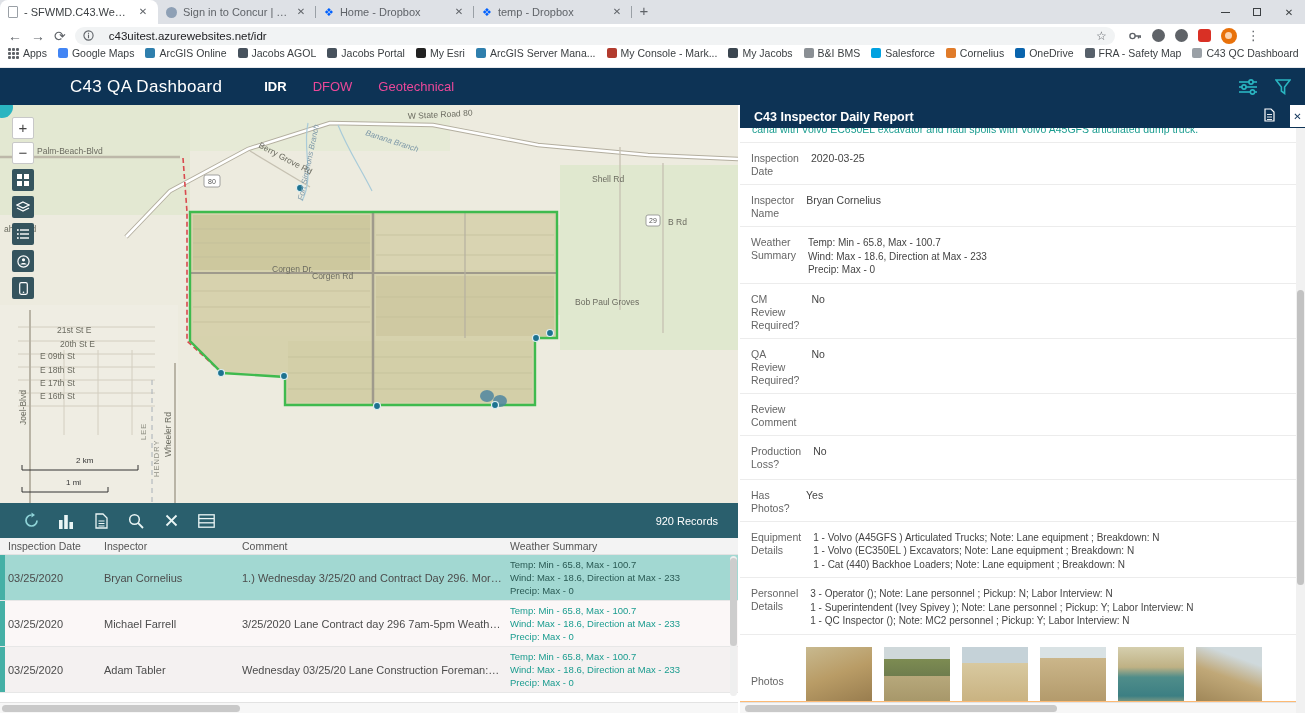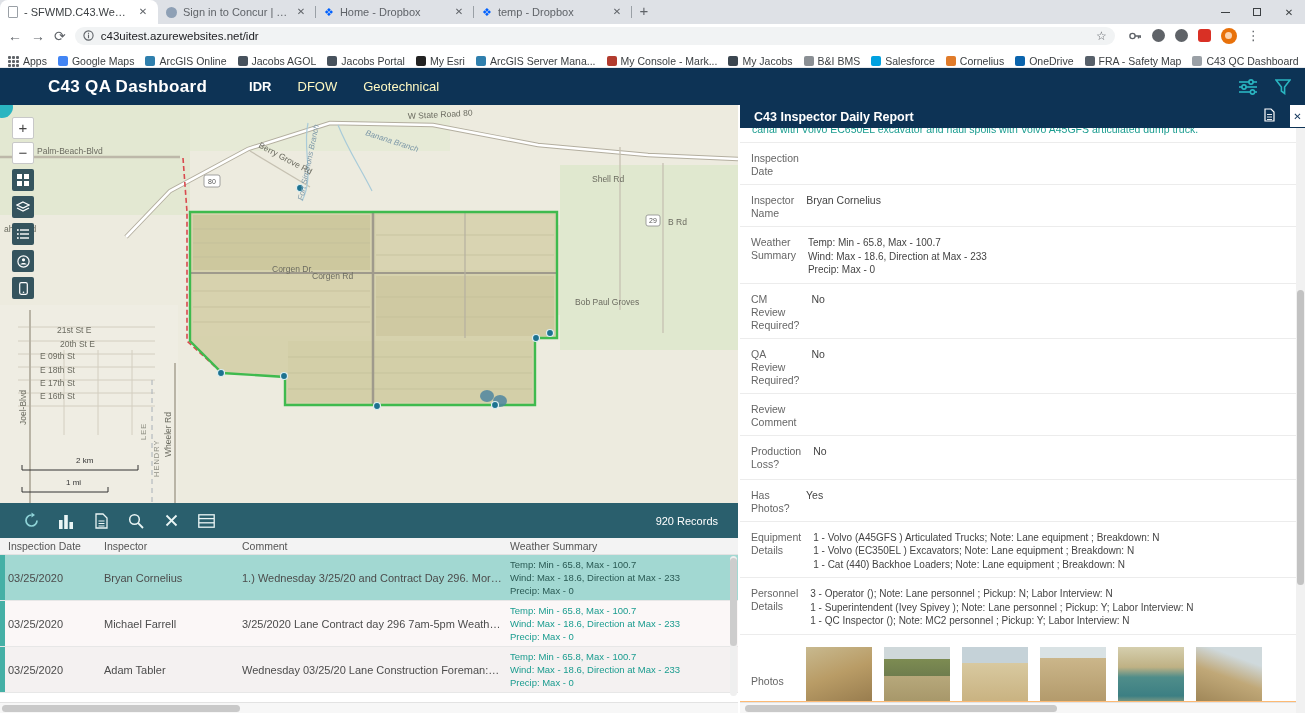--- a/index.html
+++ b/index.html
@@ -17,41 +17,41 @@
 .fav-dot{width:11px;height:11px;border-radius:50%;background:#8ea0b5;flex:0 0 auto}
 .fav-dbx{color:#0061ff;font-size:11px;flex:0 0 auto}
 .newtab{width:24px;height:24px;line-height:22px;text-align:center;color:#5f6368;font-size:15px}
 .wincontrols{margin-left:auto;display:flex;height:24px}
 .winbtn{width:32px;height:24px;display:flex;align-items:center;justify-content:center;color:#3c4043;font-size:10px}
 .winbtn .minl{width:9px;height:1px;background:#3c4043}
 .winbtn .maxs{width:8px;height:8px;border:1px solid #3c4043}
 
 .btoolbar{position:absolute;top:24px;left:0;width:1305px;height:23px;background:#fff;display:flex;align-items:center;padding:0 8px;gap:9px}
 .navic{color:#5f6368;font-size:14px;line-height:1}
-.omnibox{flex:1;max-width:1040px;height:18px;background:#f1f3f4;border-radius:9px;display:flex;align-items:center;padding:0 8px;gap:7px}
+.omnibox{flex:1;max-width:1040px;height:18px;background:#f1f3f4;border-radius:9px;display:flex;align-items:center;padding:0 8px;gap:15px}
 .omnibox .url{font-size:11.5px;color:#202124;flex:1;white-space:nowrap;overflow:hidden}
 .star{color:#5f6368;font-size:12px}
 .extrow{display:flex;align-items:center;gap:10px;margin-left:4px}
 .extc{width:13px;height:13px;border-radius:50%;background:#5f6368}
 .extsq{width:13px;height:13px;border-radius:3px;background:#d93025}
 .avatar{width:16px;height:16px;border-radius:50%;background:#e8710a;display:flex;align-items:center;justify-content:center}
 .avatar i{width:7px;height:7px;border-radius:50%;background:#fbd3b0;display:block}
 .kebab{color:#5f6368;font-size:13px}
 
-.bookmarks{position:absolute;top:47px;left:0;width:1305px;height:21px;background:#fff;border-bottom:1px solid #e8eaed;display:flex;align-items:flex-end;padding:0 8px;gap:11px;font-size:10.5px;color:#3c4043;white-space:nowrap;overflow:hidden}
+.bookmarks{position:absolute;top:47px;left:0;width:1305px;height:21px;background:#fff;border-bottom:1px solid #e8eaed;display:flex;align-items:flex-start;padding:0 8px;gap:11px;font-size:10.5px;color:#3c4043;white-space:nowrap;overflow:hidden}
 .bm{display:flex;align-items:center;gap:4px}
 .bmfav{width:10px;height:10px;border-radius:2px;flex:0 0 auto}
 .appsgrid{width:11px;height:11px;display:grid;grid-template-columns:1fr 1fr 1fr;gap:1px}
 .appsgrid i{background:#5f6368;border-radius:1px}
 
 
 .appheader{position:absolute;top:68px;left:0;width:1305px;height:37px;background:var(--navy);display:flex;align-items:center;color:#fff}
-.apptitle{font-size:17px;font-weight:700;letter-spacing:.3px;margin-left:48px}
+.apptitle{font-size:17px;font-weight:400;letter-spacing:.3px;margin-left:70px}
 .appnav{display:flex;gap:26px;margin-left:42px;font-size:13px}
-.appnav .nitem{color:#fef9c3}
+.appnav .nitem{color:#ec4899}
 .appnav .nitem.active{color:#fff;font-weight:700}
 .hdricons{margin-left:auto;display:flex;gap:18px;margin-right:14px;align-items:center}
 
 
 .content{position:absolute;top:105px;left:0;width:1305px;height:608px;background:#fff}
 .leftpane{position:absolute;left:0;top:0;width:738px;height:608px}
 
 
 .mapwrap{position:absolute;left:0;top:0;width:738px;height:398px;overflow:hidden;background:#edebdf}
 .fab{position:absolute;left:-9px;top:-9px;width:22px;height:22px;border-radius:50%;background:var(--teal);z-index:5}
@@ -561,20 +561,21 @@
     </div>
     <div class="dclose">✕</div>
 
     <div class="dbody">
       <div class="clipline">
         <div>canal with Volvo EC650EL excavator and haul spoils with Volvo A45GFS articulated dump truck.</div>
       </div>
 
       <div class="drow" style="min-height:40px">
         <div class="dlabel">Inspection Date</div>
+        <div class="dvalue">2020-03-25</div>
       </div>
       <div class="drow" style="min-height:37px">
         <div class="dlabel">Inspector Name</div>
         <div class="dvalue">Bryan Cornelius</div>
       </div>
       <div class="drow" style="min-height:48px">
         <div class="dlabel">Weather Summary</div>
         <div class="dvalue">
           <div class="ln">Temp: Min - 65.8, Max - 100.7</div>
           <div class="ln">Wind: Max - 18.6, Direction at Max - 233</div>

